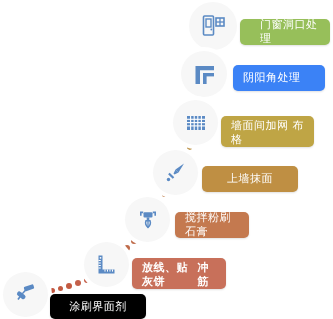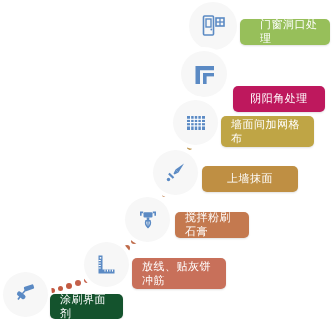--- a/index.html
+++ b/index.html
@@ -86,41 +86,41 @@
 
   <div class="node" style="left:181px;top:51px;width:46px;height:46px;">
     <span>
       <svg width="25" height="25" viewBox="0 0 25 25">
         <path d="M3.5 4 H22 V8.3 H8 V22 H3.5 Z" fill="#5b8ac4"></path>
         <rect x="11" y="11" width="3.6" height="11" fill="#5b8ac4"></rect>
         <rect x="11" y="11" width="11" height="3.4" fill="#5b8ac4"></rect>
       </svg>
     </span>
   </div>
-  <div class="chip" style="left:233px;top:65px;width:92px;height:26px;background:#be185d;justify-content:center;font-size:11px;margin-top:21px;">
+  <div class="chip" style="left:233px;top:65px;width:92px;height:26px;background:#3b82f6;justify-content:flex-start;font-size:11px;">
     <span>阴阳角处理</span>
   </div>
 
   <div class="node" style="left:173px;top:100px;width:45px;height:45px;">
     <span>
       <svg width="24" height="24" viewBox="0 0 24 24">
         <rect x="3" y="5" width="18" height="14" fill="#5b8ac4"></rect>
         <g stroke="#ffffff" stroke-width="1.1">
           <line x1="6.6" y1="5" x2="6.6" y2="19"></line>
           <line x1="10.2" y1="5" x2="10.2" y2="19"></line>
           <line x1="13.8" y1="5" x2="13.8" y2="19"></line>
           <line x1="17.4" y1="5" x2="17.4" y2="19"></line>
           <line x1="3" y1="8.3" x2="21" y2="8.3"></line>
           <line x1="3" y1="11.6" x2="21" y2="11.6"></line>
           <line x1="3" y1="14.9" x2="21" y2="14.9"></line>
         </g>
       </svg>
     </span>
   </div>
-  <div class="chip" style="left:221px;top:116px;width:93px;height:31px;background:#bfa545;flex-direction:column;justify-content:center;align-items:flex-start;font-size:11px;">
+  <div class="chip" style="left:221px;top:116px;width:93px;height:31px;background:#bfa545;justify-content:flex-end;align-items:flex-start;font-size:11px;">
     <span>墙面间加网格</span>
     <span>布</span>
   </div>
 
   <div class="node" style="left:153px;top:150px;width:45px;height:45px;">
     <span>
       <svg width="25" height="25" viewBox="0 0 25 25">
         <path d="M21 3.5 L12.5 9.5 L15.5 12.5 Z" fill="#5b8ac4"></path>
         <path d="M12.5 9.5 L15.5 12.5 L11.5 14.5 L10.5 13.5 Z" fill="#5b8ac4"></path>
         <rect x="5" y="14.5" width="6.5" height="2.2" fill="#5b8ac4" transform="rotate(45 8 15.6)"></rect>
@@ -159,32 +159,32 @@
           <line x1="4.5" y1="13.5" x2="6.8" y2="13.5"></line>
           <line x1="4.5" y1="16" x2="6.8" y2="16"></line>
           <line x1="11" y1="17.5" x2="11" y2="19.6"></line>
           <line x1="13.5" y1="17.5" x2="13.5" y2="19.6"></line>
           <line x1="16" y1="17.5" x2="16" y2="19.6"></line>
           <line x1="18.5" y1="17.5" x2="18.5" y2="19.6"></line>
         </g>
       </svg>
     </span>
   </div>
-  <div class="chip" style="left:132px;top:258px;width:94px;height:31px;background:#c8705a;flex-direction:column;justify-content:center;align-items:flex-start;font-size:11px;">
+  <div class="chip" style="left:132px;top:258px;width:94px;height:31px;background:#c8705a;flex-direction:row;justify-content:center;align-items:flex-start;font-size:11px;font-weight:bold;">
     <span>放线、贴灰饼</span>
     <span>冲筋</span>
   </div>
 
   <div class="node" style="left:3px;top:272px;width:45px;height:45px;">
     <span>
       <svg width="25" height="25" viewBox="0 0 25 25">
         <rect x="11" y="3.5" width="10" height="4.6" rx="1.3" fill="#5b8ac4" transform="rotate(-18 16 5.8)"></rect>
         <path d="M12.2 8.4 L9.8 11.2" stroke="#5b8ac4" stroke-width="1.5" fill="none"></path>
         <rect x="3.5" y="11" width="9.5" height="4.6" rx="2.2" fill="#5b8ac4" transform="rotate(38 8.2 13.3)"></rect>
         <path d="M9.5 11 L5 17.5" stroke="#5b8ac4" stroke-width="1.6" fill="none"></path>
       </svg>
     </span>
   </div>
-  <div class="chip" style="left:50px;top:294px;width:73px;height:25px;background:#14532d;justify-content:center;font-size:11px;">
+  <div class="chip" style="left:50px;top:294px;width:96px;height:25px;background:#000000;justify-content:center;font-size:11px;">
     <span>涂刷界面剂</span>
   </div>
 
 </div>
 
 </body></html>

